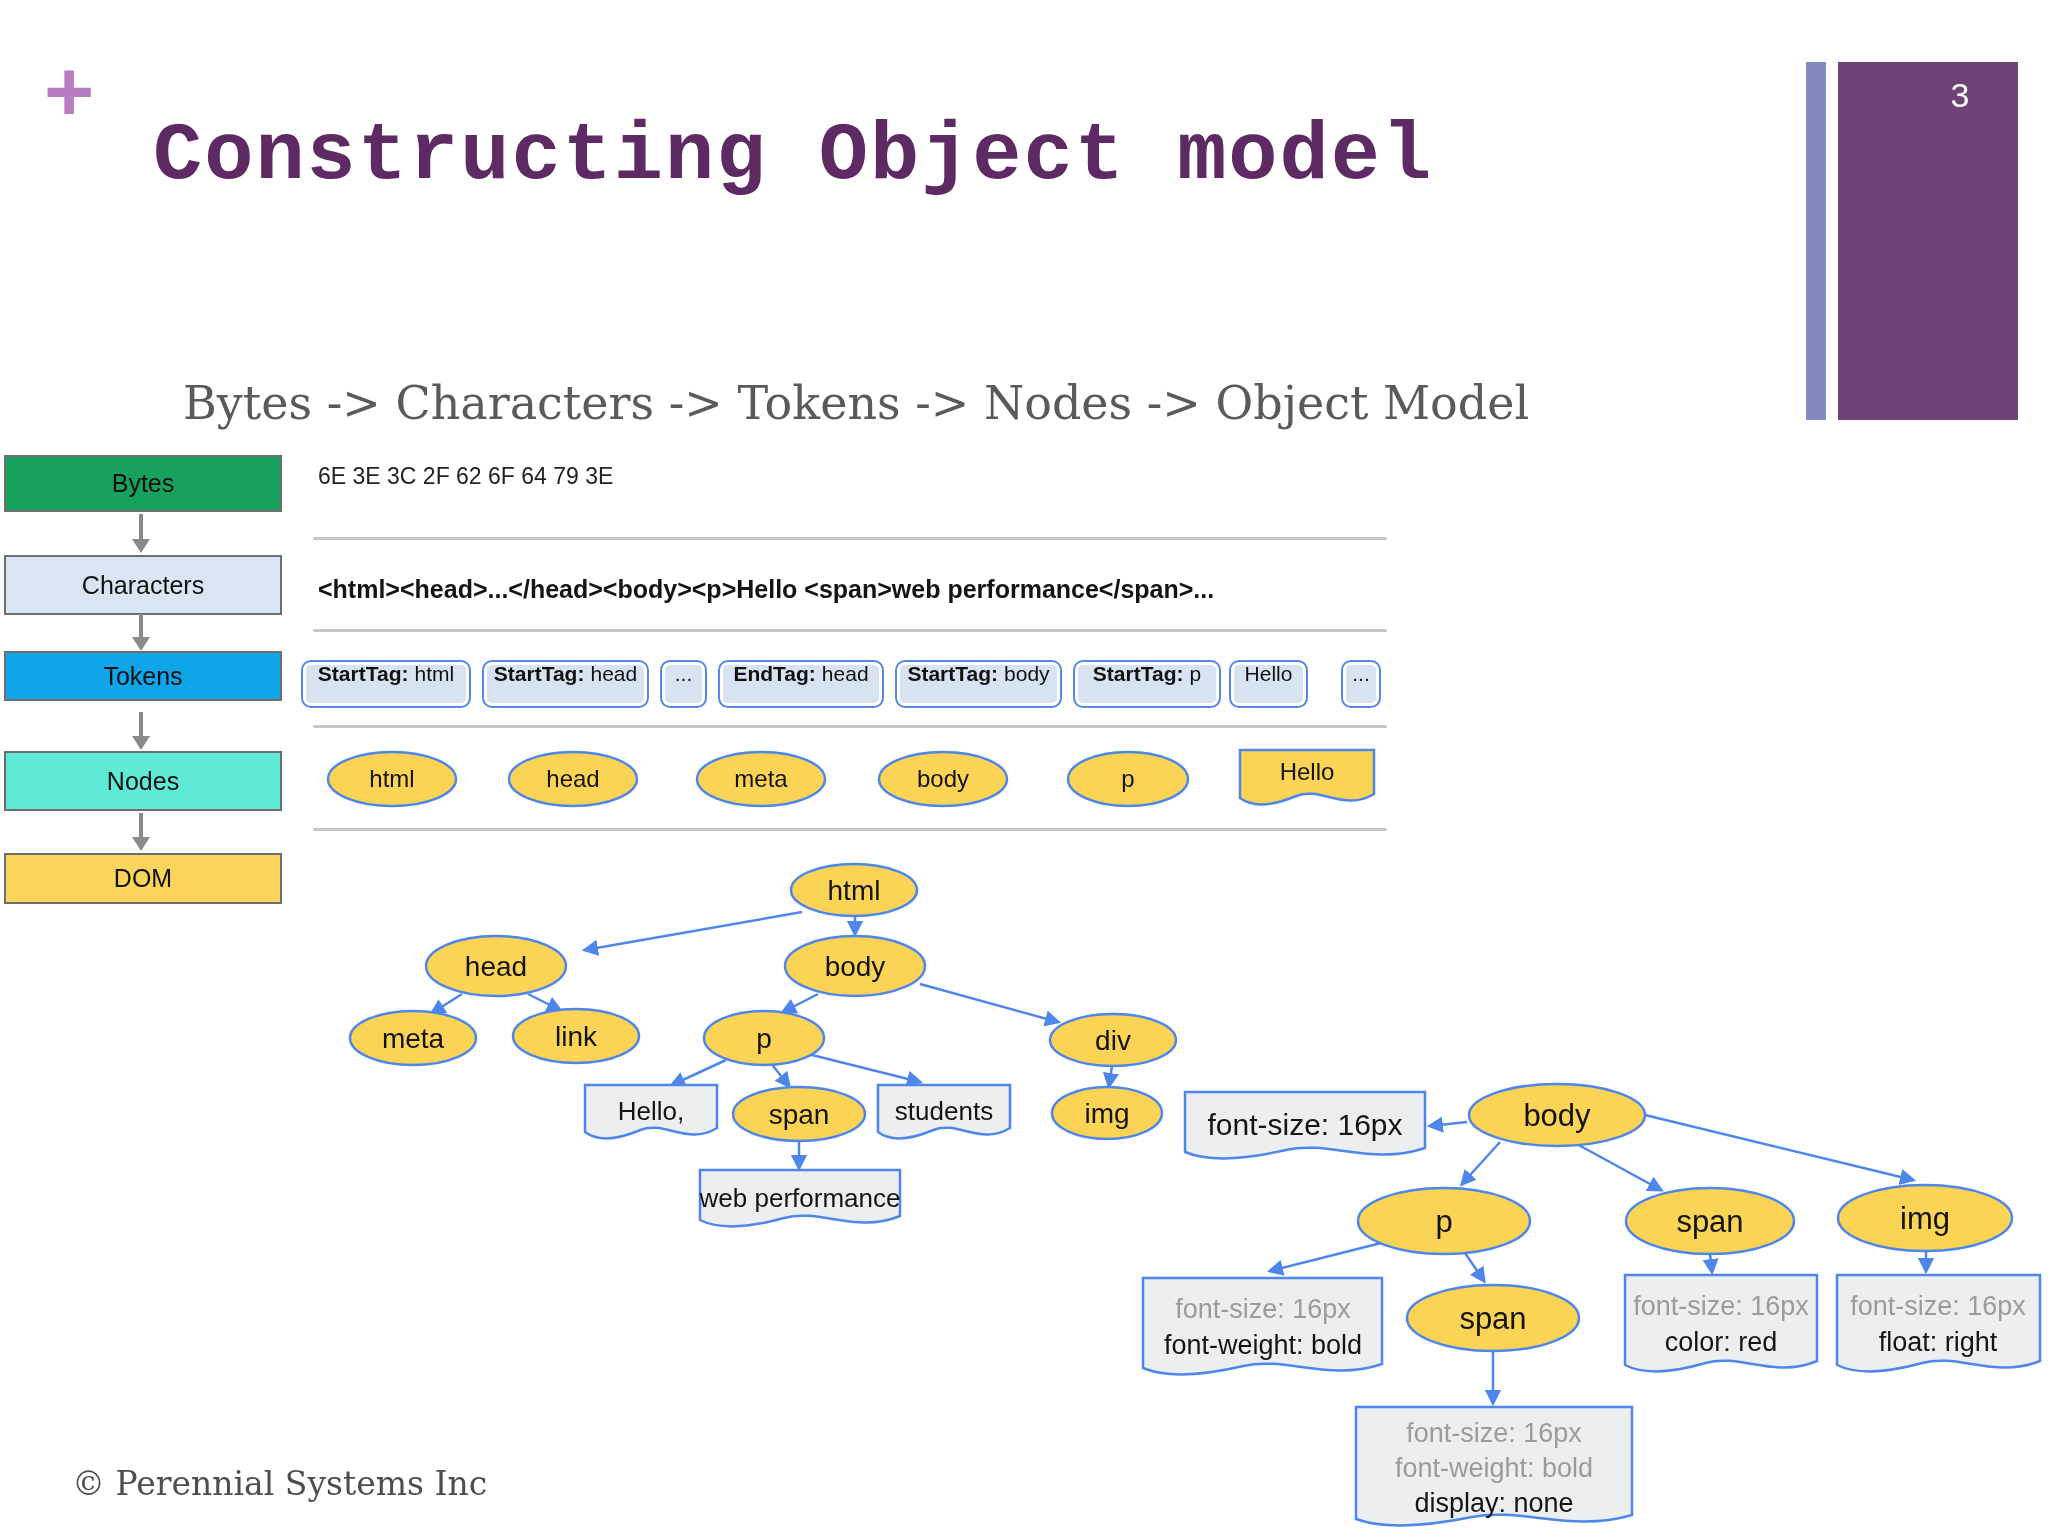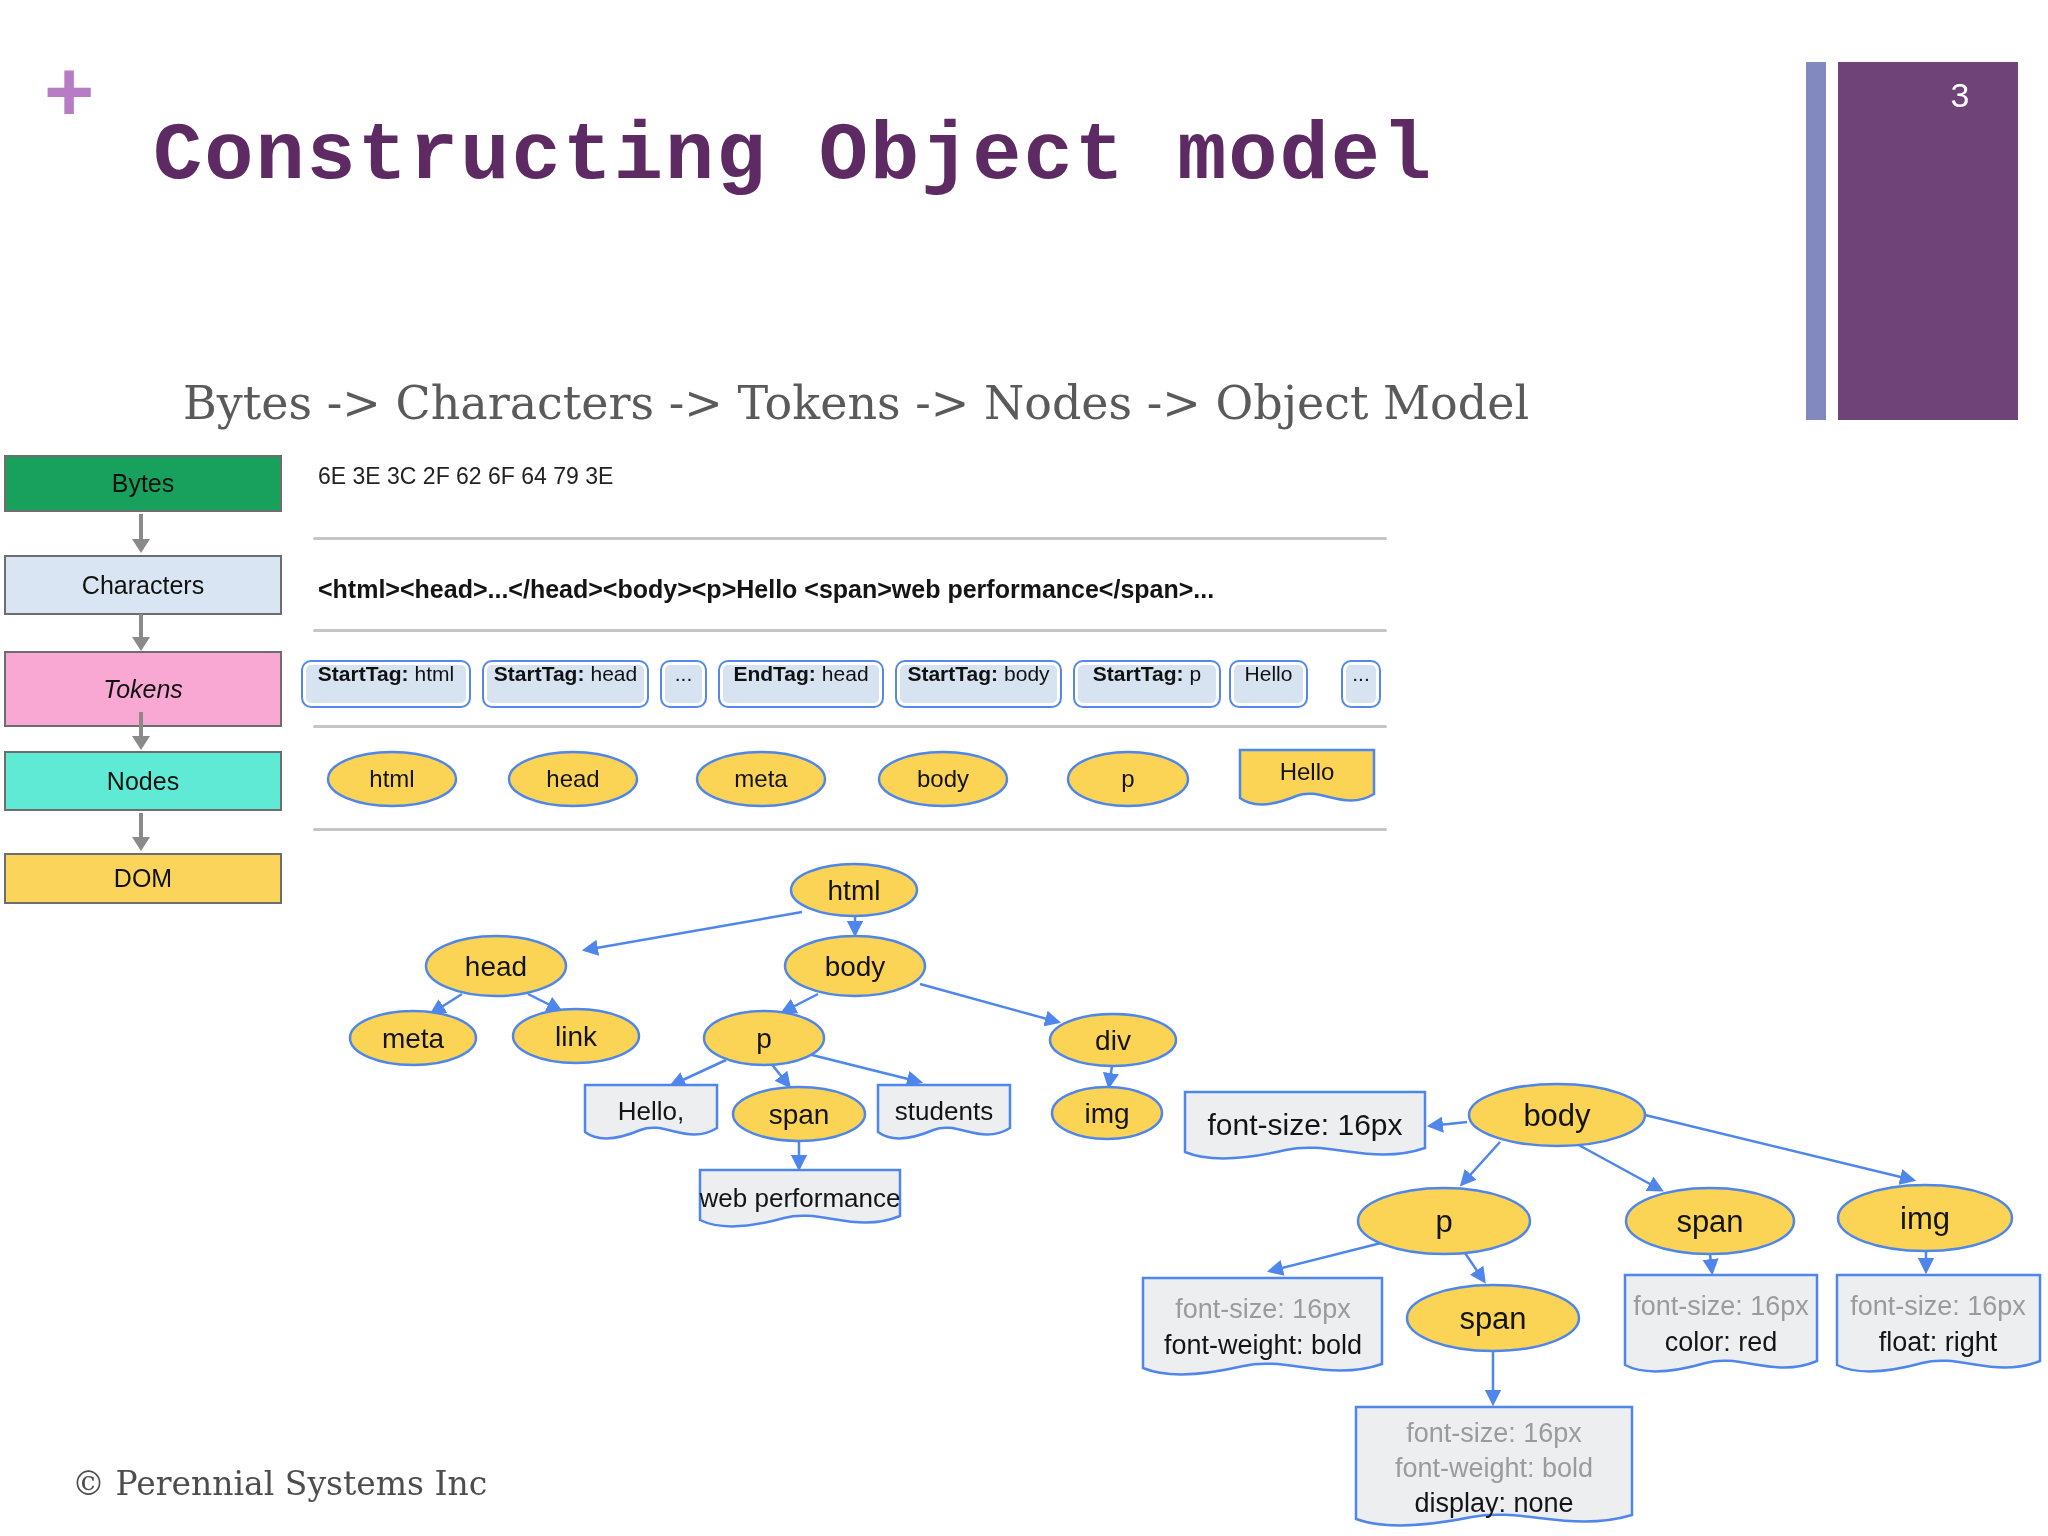--- a/index.html
+++ b/index.html
@@ -53,21 +53,21 @@
 <div class="abs" id="subtitle">Bytes -&gt; Characters -&gt; Tokens -&gt; Nodes -&gt; Object Model</div>
 
 <div class="abs stage" style="top:455px;height:57px;background:#18a15c;">
     <span>Bytes</span>
   </div>
 <div class="abs flow-arrow" style="top:514px;height:26px;"></div>
 <div class="abs stage" style="top:555px;height:60px;background:#d9e5f2;">
     <span>Characters</span>
   </div>
 <div class="abs flow-arrow" style="top:614px;height:24px;"></div>
-<div class="abs stage" style="top:651px;height:76px;background:#f9a8d4;font-style:italic;">
+<div class="abs stage" style="top:651px;height:50px;background:#0ea5e9;">
     <span>Tokens</span>
   </div>
 <div class="abs flow-arrow" style="top:712px;height:25px;"></div>
 <div class="abs stage" style="top:751px;height:60px;background:#5eead4;">
     <span>Nodes</span>
   </div>
 <div class="abs flow-arrow" style="top:813px;height:25px;"></div>
 <div class="abs stage" style="top:853px;height:51px;background:#fbd45b;">
     <span>DOM</span>
   </div>

